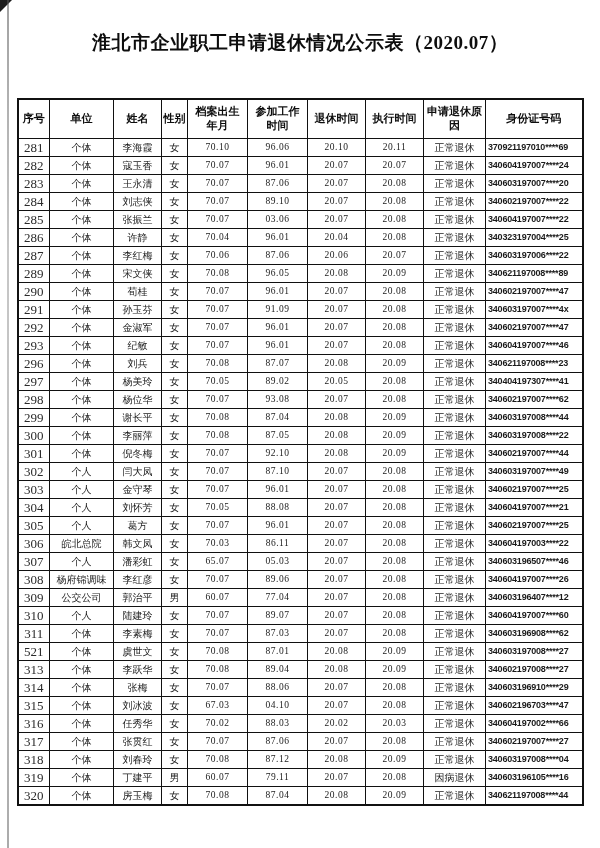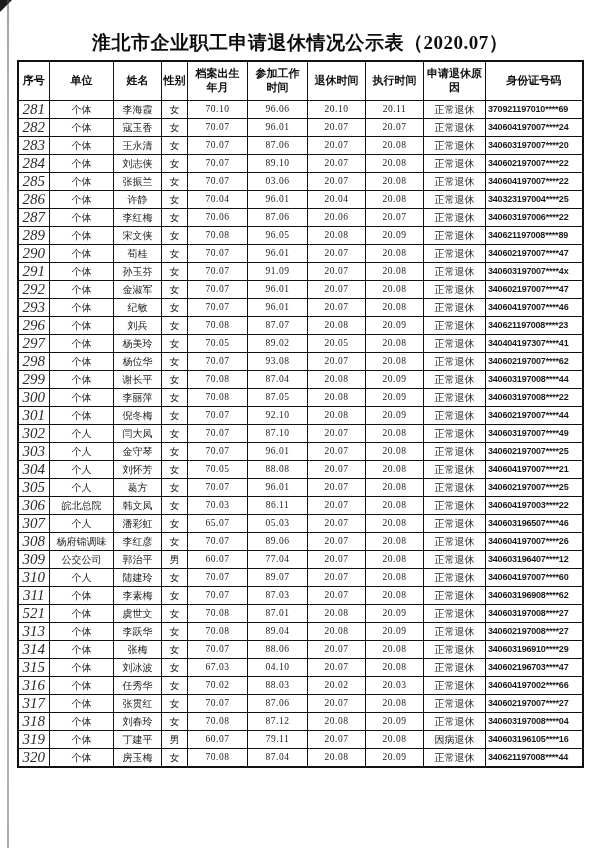--- a/index.html
+++ b/index.html
@@ -17,31 +17,31 @@
     background:linear-gradient(to bottom, #555, #999 30%, #888 70%, #666);
     opacity:.55;
   }
   .scan-corner {
     position:absolute; left:0; top:0; width:12px; height:12px;
     background:#1b1b1b;
     clip-path:polygon(0 0, 100% 0, 0 100%);
   }
   .doc-title {
     margin:0;
-    padding:30px 0 4px 0;
+    padding:30px 0 26px 0;
     text-align:center;
     font-size:19px;
     font-weight:bold;
     letter-spacing:0.5px;
     color:#0d0d0d;
     border-radius:10px;
   }
   table.roster {
     width:565px;
-    margin:0 auto;
+    margin:16px auto;
     border-collapse:collapse;
     table-layout:fixed;
     border:2px solid #111;
   }
   th, td {
     border:1px solid #111;
     text-align:center;
     vertical-align:middle;
     padding:0;
     overflow:hidden;
@@ -53,21 +53,21 @@
     line-height:1.25;
     white-space:pre-line;
     color:#0d0d0d;
   }
   td {
     font-size:10px;
     height:17px;
     line-height:17px;
     white-space:nowrap;
   }
-  td.c0 { font-size:15px; color:#2a2a2a;font-style:italic; }
+  td.c0 { font-size:13px; color:#2a2a2a; }
   td.c4, td.c5, td.c6, td.c7 { font-size:9.5px; letter-spacing:0.5px; }
   td.c9 {
     font-family:"Liberation Sans", sans-serif;
     font-weight:bold;
     font-size:9px;
     letter-spacing:-0.2px;
     text-align:left;
     padding-left:2px;
   }
 </style>

